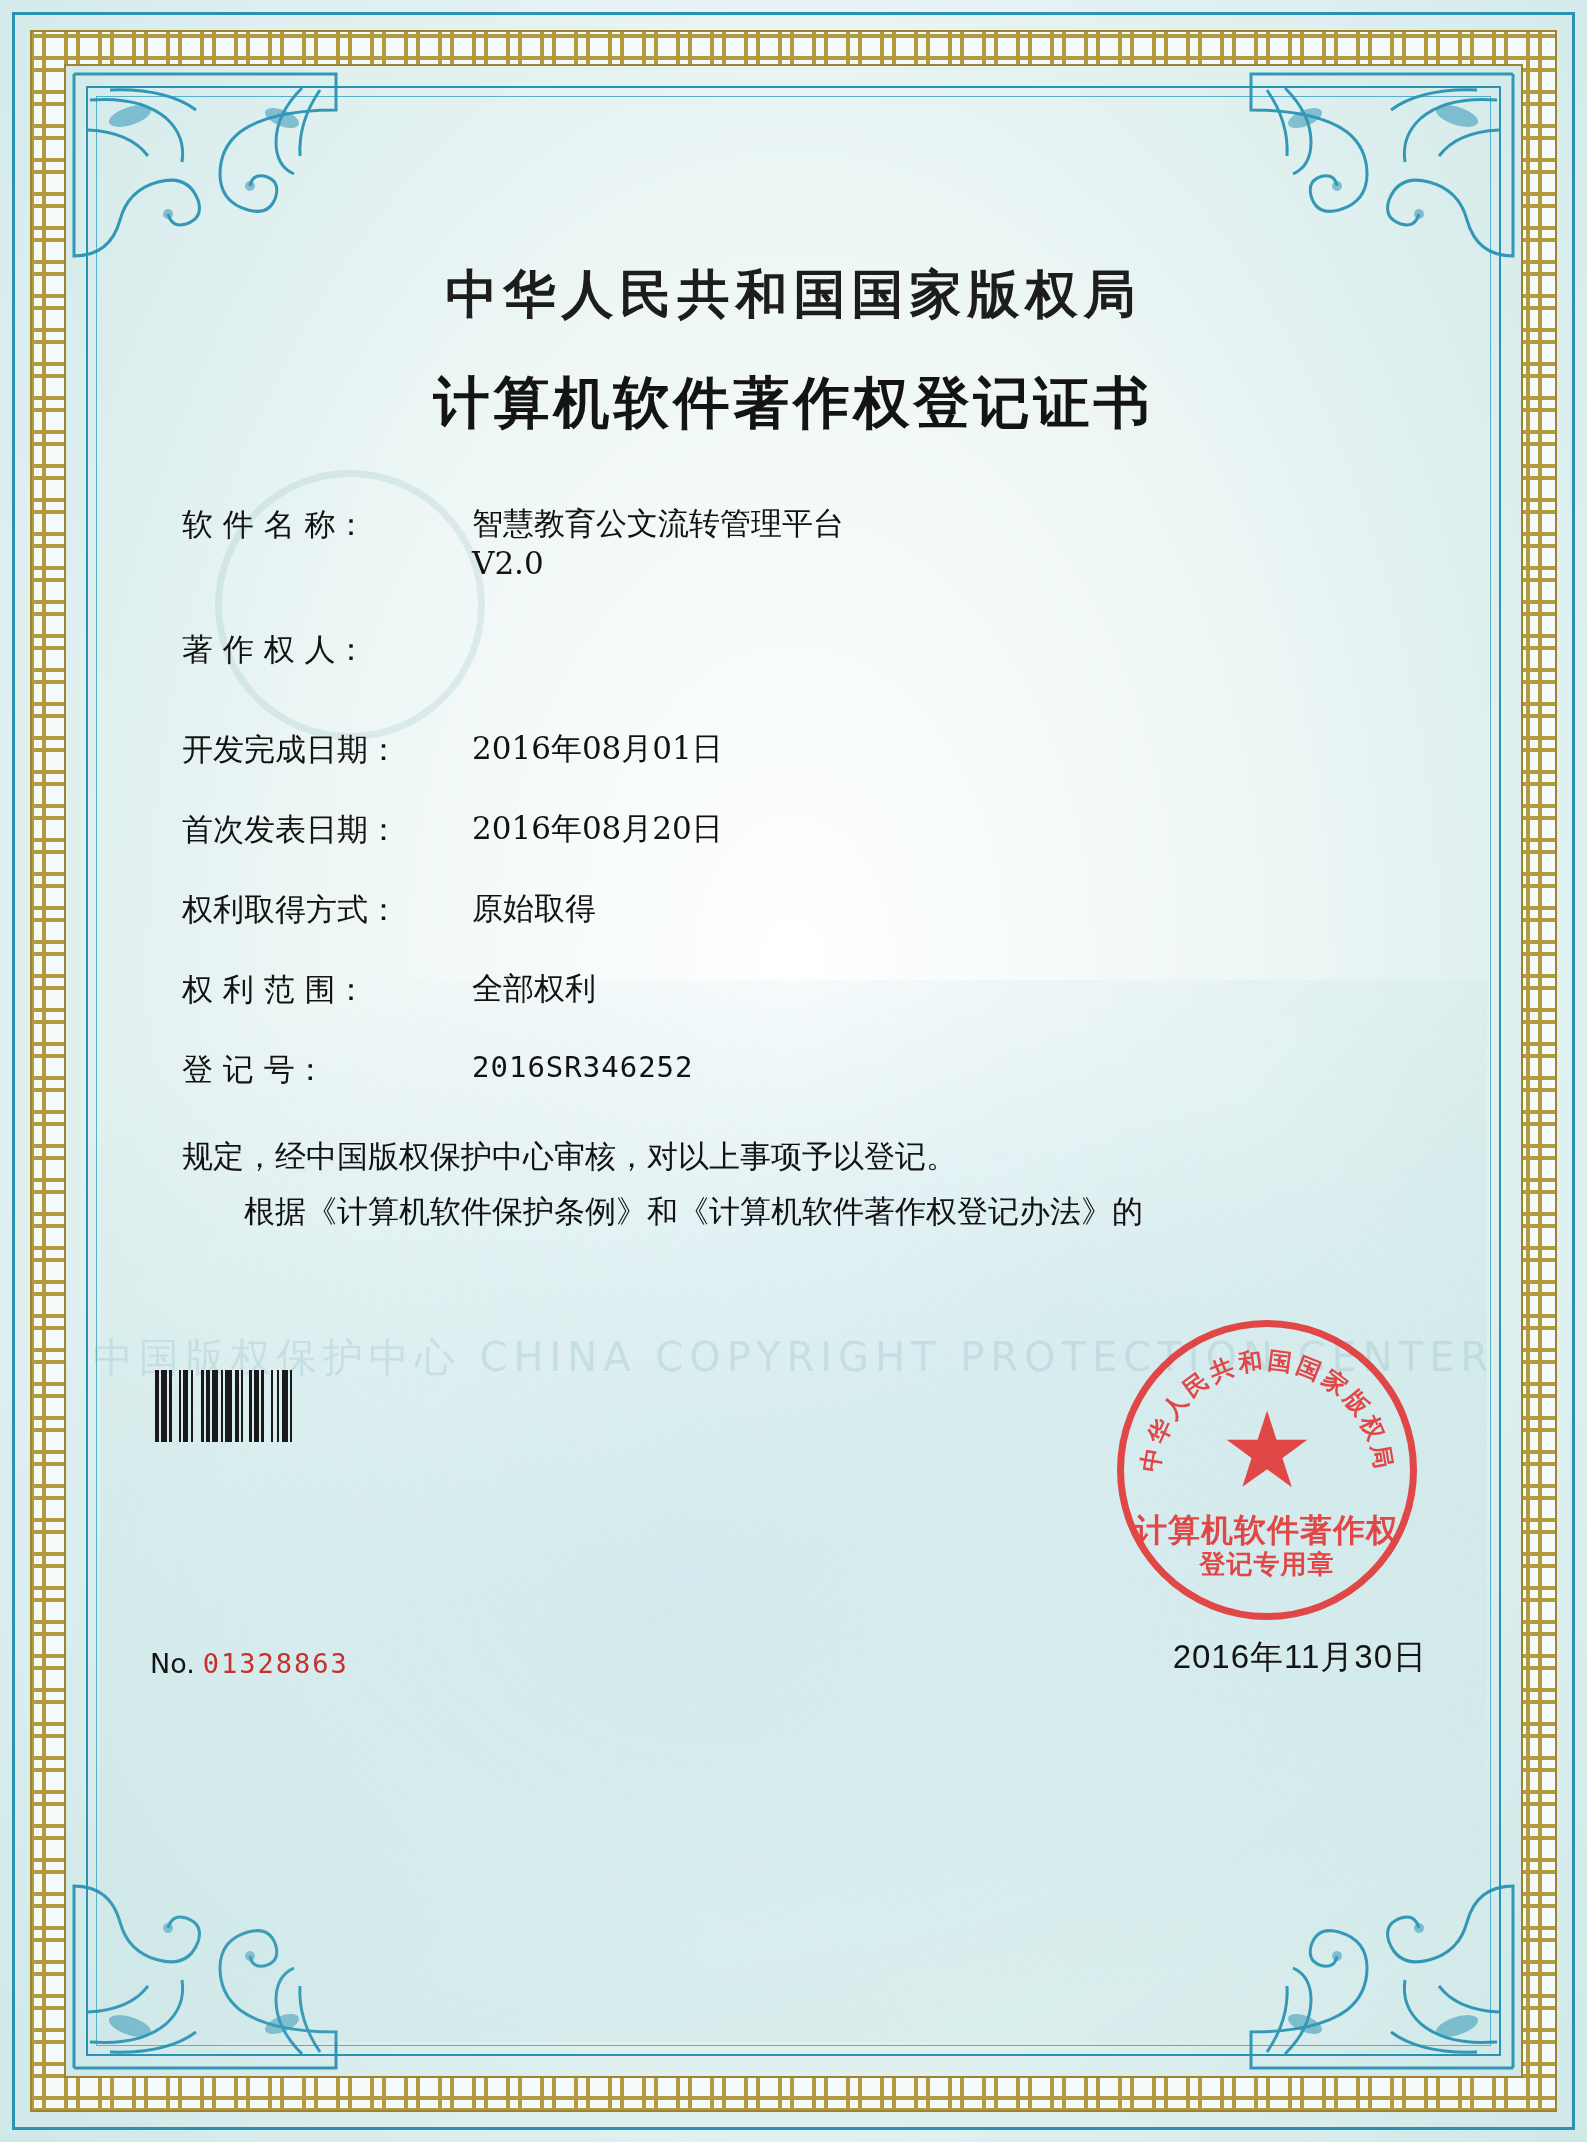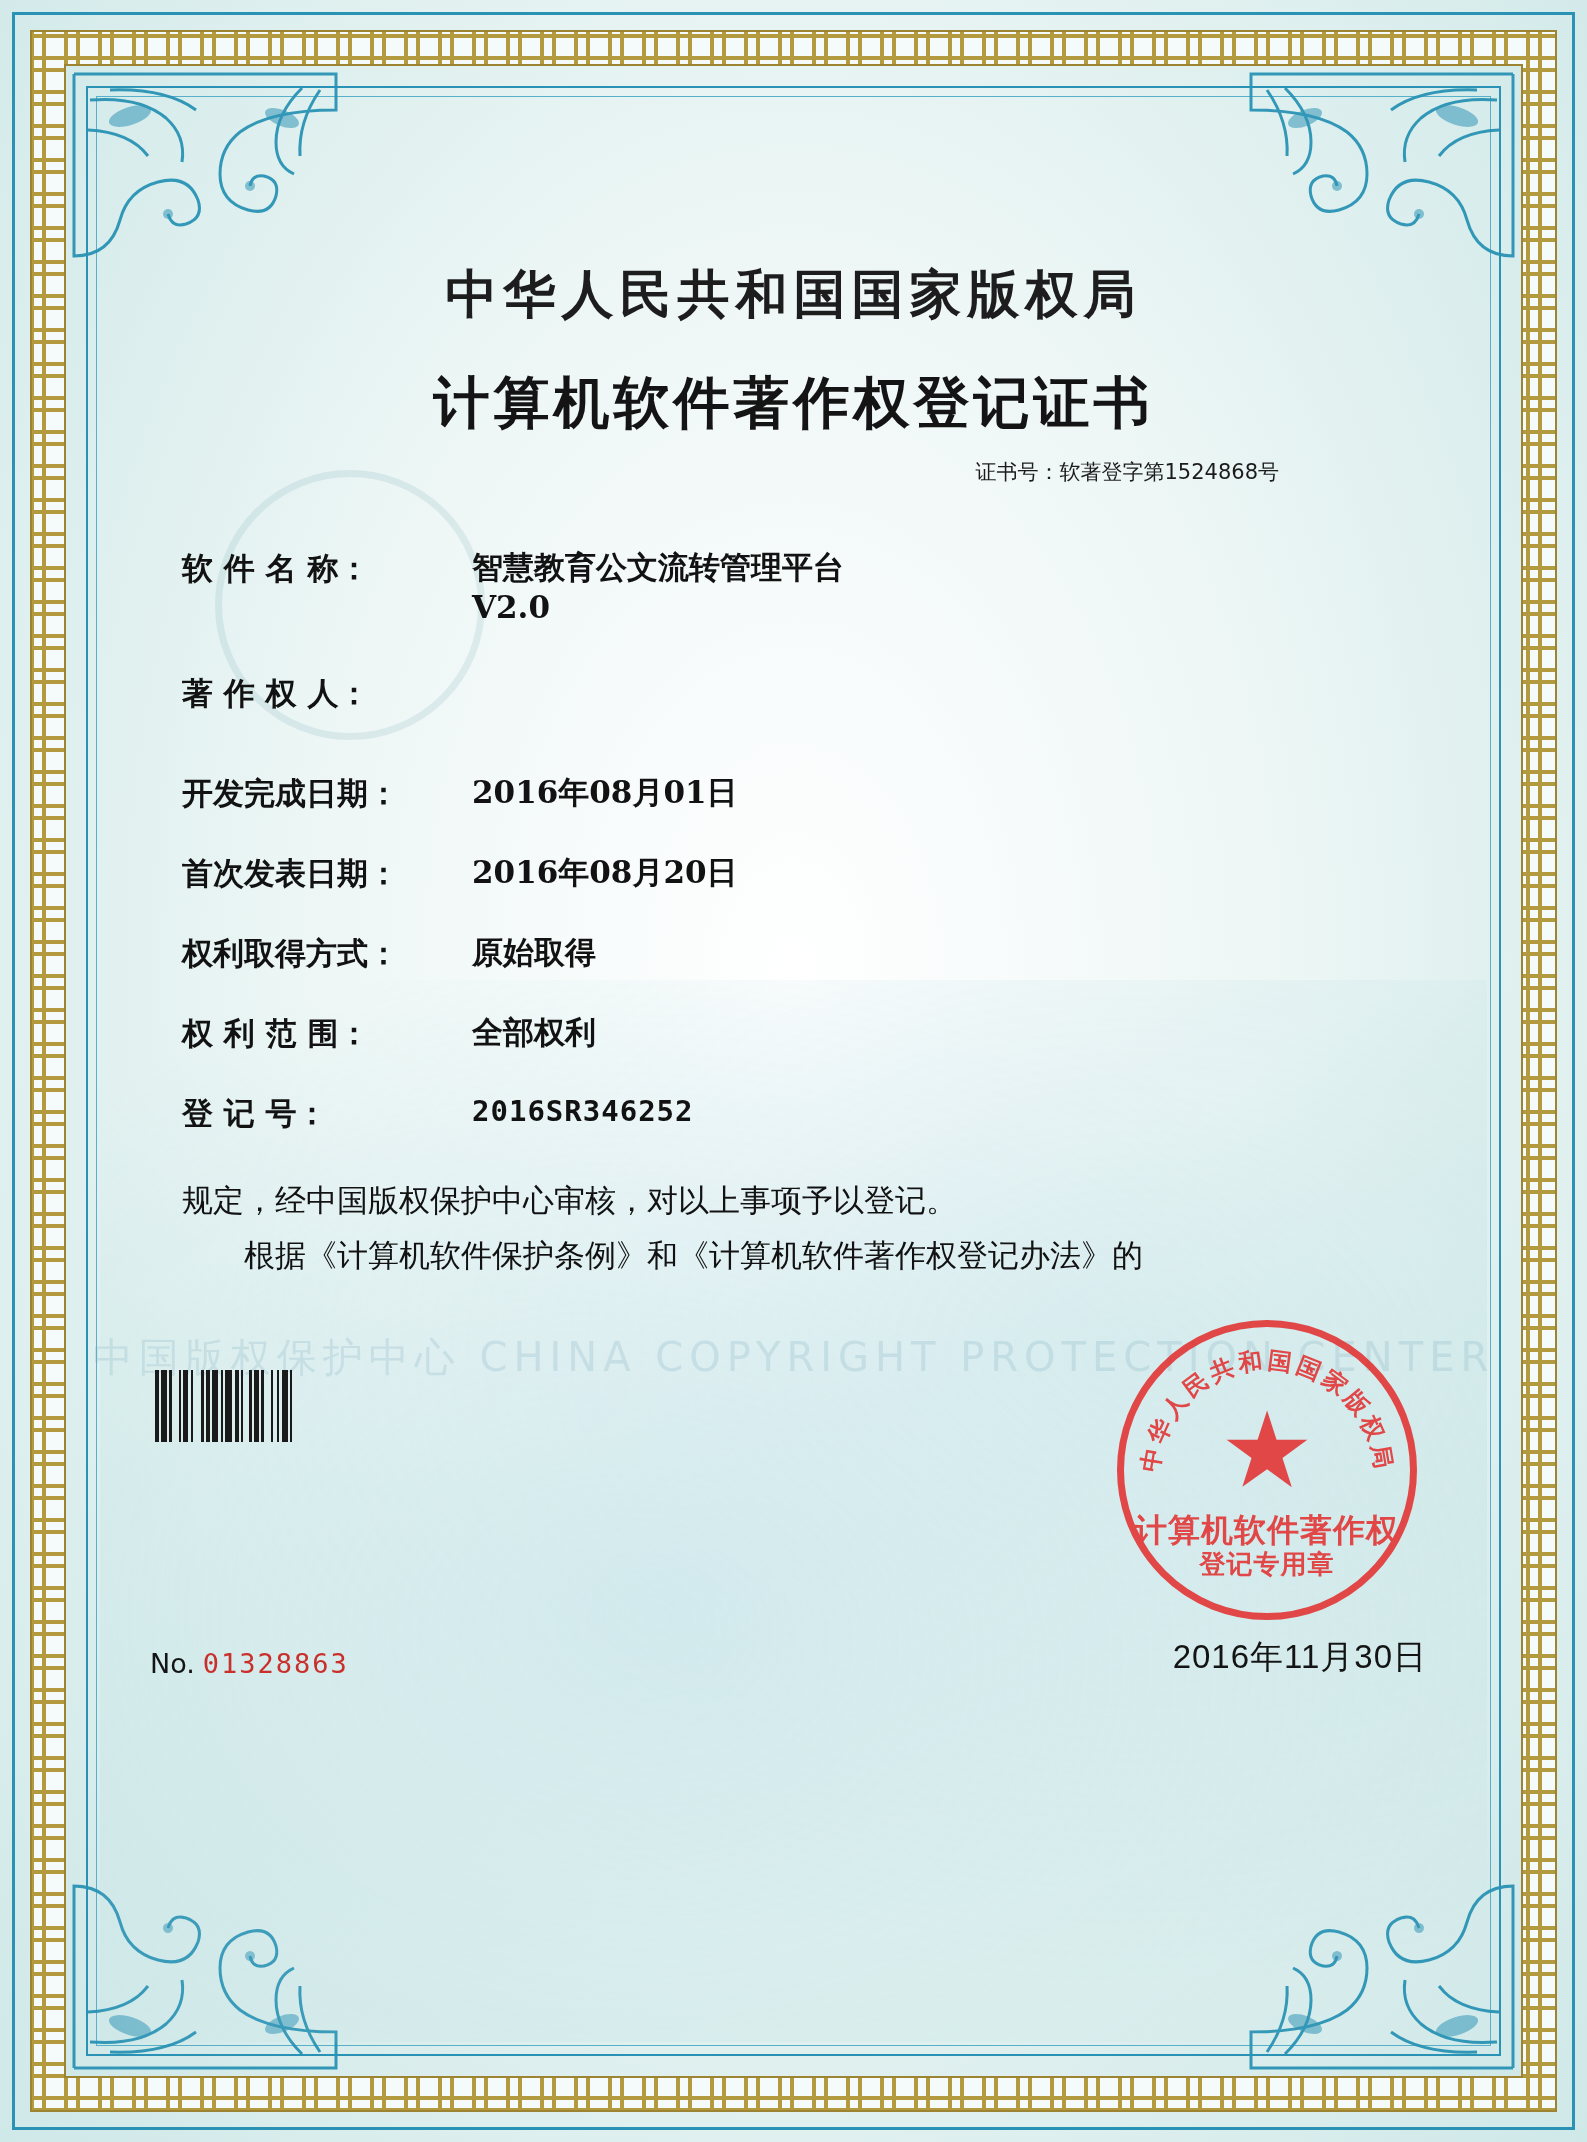--- a/index.html
+++ b/index.html
@@ -173,21 +173,20 @@
     padding-right: 188px;
     font-family: "DejaVu Sans", sans-serif;
     font-size: 21px;
     color: #1b1b1b;
     letter-spacing: 0px;
   }
 
   .fields {
     margin-top: 62px;
     padding-left: 62px;
-    font-weight: bold;
   }
   .field-row {
     display: flex;
     align-items: flex-start;
     margin-bottom: 38px;
     font-size: 31px;
     color: #121212;
   }
   .field-label {
     flex: 0 0 auto;
@@ -400,23 +399,20 @@
 
   <div class="wash"></div>
   <div class="watermark-seal"></div>
   <div class="watermark-band">中国版权保护中心 CHINA COPYRIGHT PROTECTION CENTER</div>
 
   <div class="content">
 
     <div class="title-main">中华人民共和国国家版权局</div>
     <div class="title-sub">计算机软件著作权登记证书</div>
 
-    <div class="cert-no">
-      <span>证书号：</span><span>软著登字第1524868号</span>
-    </div>
 
     <div class="fields">
 
       <div class="field-row row-name">
         <div class="field-label">软 件 名 称：</div>
         <div class="field-value">智慧教育公文流转管理平台
 V2.0</div>
       </div>
 
       <div class="field-row row-gap">

